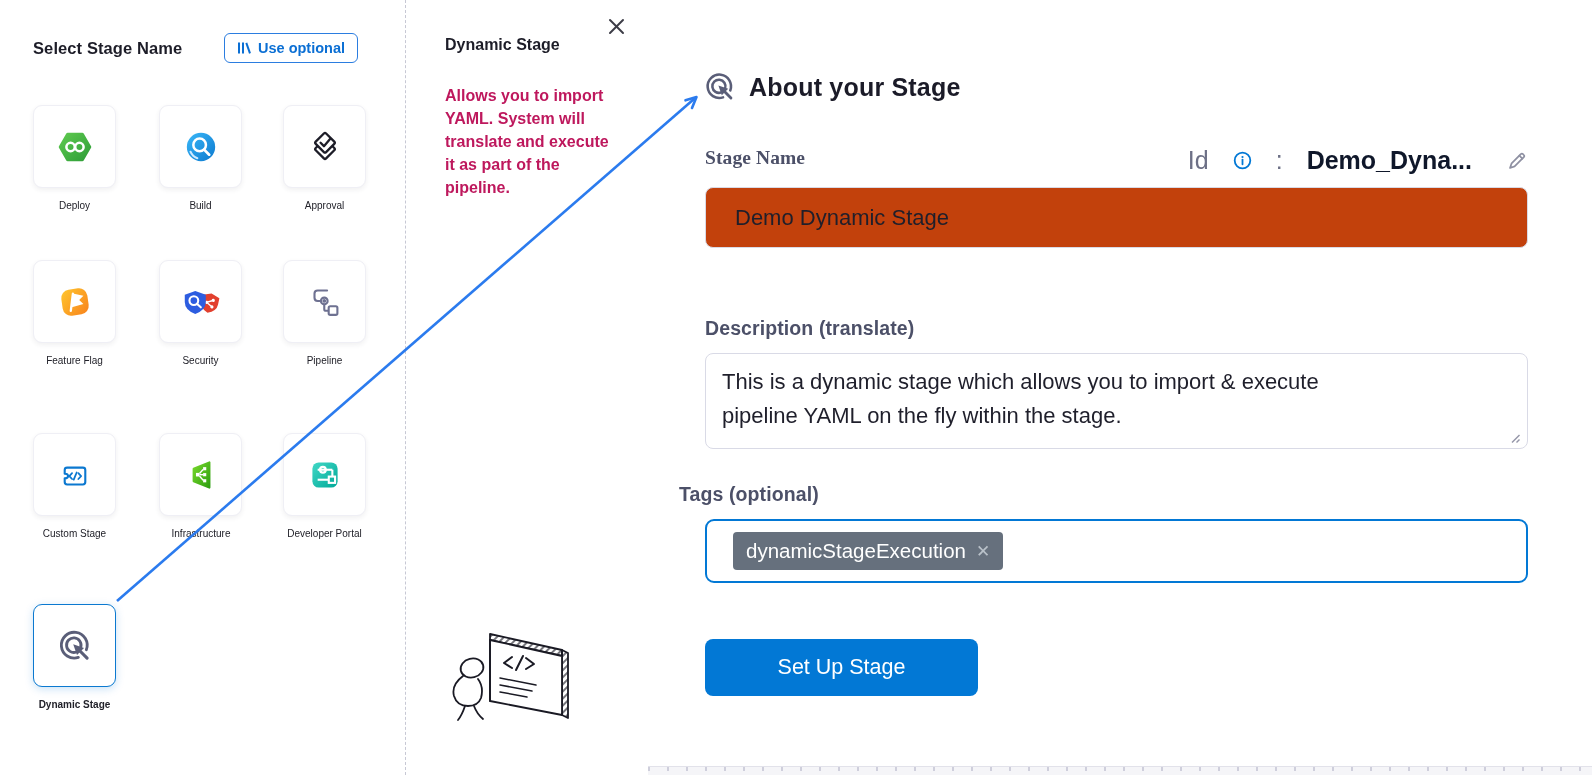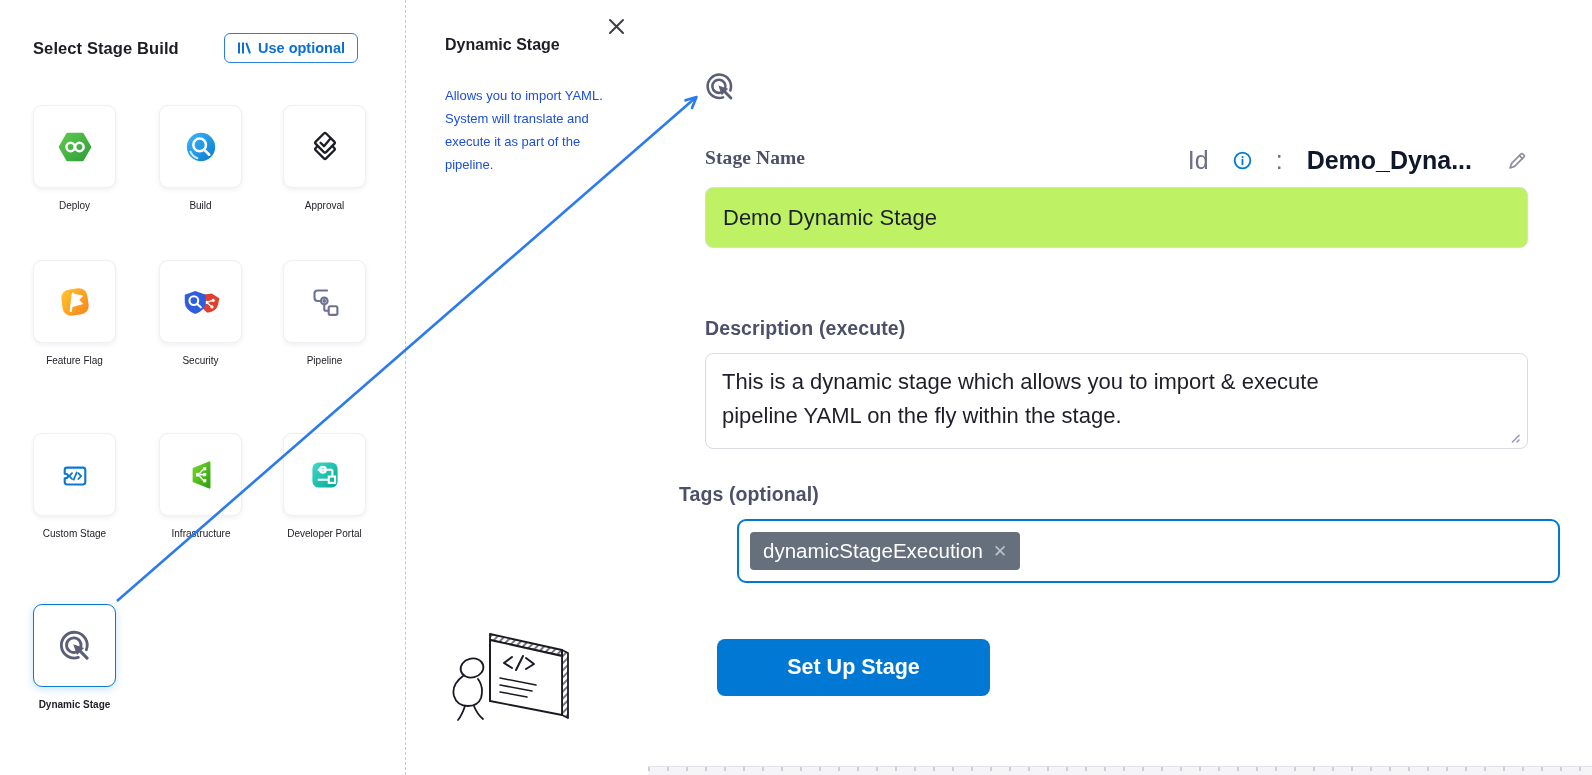--- a/index.html
+++ b/index.html
@@ -22,58 +22,58 @@
   .tile-label { margin-top:9px; font-size:10px; line-height:17px; color:#22222a; }
   .tile-label.bold { font-weight:bold; }
   .tile-label.wide { width:120px; margin-left:-18px; }
 
   .v-divider { left:405px; top:0; bottom:0; border-left:1px dashed #c7c8d4; }
 
   
   .close-btn { left:605px; top:15px; width:22px; height:22px; cursor:pointer; display:flex;
                align-items:center; justify-content:center; }
   .mid-title { left:445px; top:36px; font-size:16px; font-weight:bold; color:#1d1d28; }
-  .mid-desc  { left:445px; top:84px; width:176px; font-size:13px; line-height:23px; color:#1d4ed8; }
+  .mid-desc  { left:445px; top:84px; width:176px; font-size:16px; line-height:23px; color:#be185d;font-weight:bold; }
   .illus { left:450px; top:626px; }
 
   
   .about-header { left:701px; top:68px; display:flex; align-items:center; gap:10px; }
   .about-header svg { width:38px; height:38px; }
   .about-title { font-size:25px; font-weight:bold; color:#1b1b28; letter-spacing:.2px; }
 
   .field-label { font-size:19.5px; font-weight:bold; color:#4c5068; letter-spacing:.1px; }
   .lbl-name { left:705px; top:147px;font-family:Liberation Serif, serif; }
   .lbl-desc { left:705px; top:317px; }
   .lbl-tags { left:679px; top:483px; }
 
   .id-row { top:146px; right:64px; display:flex; align-items:center; gap:24px; font-size:25px; }
   .id-label, .id-sep { color:#6d7086; }
   .id-value { color:#0f172a; font-weight:bold; cursor:pointer; }
   .id-info { display:flex; cursor:pointer; }
   .id-edit { margin-left:10px; cursor:pointer; display:flex; }
 
   .name-input { left:705px; top:187px; width:823px; height:61px; border:1px solid #d9dae6;
-                border-radius:8px; font-size:22px; color:#1f1f2b; padding:0 17px; background:#bef264;
+                border-radius:8px; font-size:22px; color:#1f1f2b; padding:0 29px; background:#c2410c;
                 font-family:"Liberation Sans", sans-serif; outline:none; }
   .desc-area { left:705px; top:353px; width:823px; height:96px; border:1px solid #d9dae6;
                border-radius:8px; font-size:22px; line-height:34px; color:#1f1f2b;
                padding:11px 150px 8px 16px; background:#fff; resize:none; overflow:hidden;
                font-family:"Liberation Sans", sans-serif; outline:none; }
   .resize-handle { left:1508px; top:431px; pointer-events:none; }
 
-  .tags-box { left:737px; top:519px; width:823px; height:64px; border:2px solid #0278d5;
+  .tags-box { left:705px; top:519px; width:823px; height:64px; border:2px solid #0278d5;
               border-radius:9px; background:#fff; display:flex; align-items:center;
-              padding:0 11px; cursor:text;text-align:center; }
+              padding:0 26px; cursor:text;text-align:center; }
   .tag-chip { display:flex; align-items:center; gap:10px; background:#66707d; color:#fff;
               border-radius:4px; padding:7px 13px; font-size:20.5px; }
   .tag-x { color:#b9c1c9; font-size:17px; cursor:pointer; line-height:1; }
 
   .setup-btn { left:705px; top:639px; width:273px; height:57px; background:#0278d5; color:#fff;
-               border:none; border-radius:8px; font-size:21.5px; font-weight:bold; cursor:pointer;
-               font-family:"Liberation Sans", sans-serif;margin-left:12px; }
+               border:none; border-radius:8px; font-size:21.5px; font-weight:normal; cursor:pointer;
+               font-family:"Liberation Sans", sans-serif; }
 
   
   .canvas-strip { left:648px; top:766px; width:944px; height:9px; background:#f5f5f8;
                   border-top:1px solid #e2e2ea; }
   .canvas-strip .ticks { height:4px;
       background:repeating-linear-gradient(90deg,#cfcfdc 0 2px, transparent 2px 19px); }
 
   
   .arrow-overlay { left:0; top:0; width:1592px; height:775px; pointer-events:none; z-index:40; }
 </style>
@@ -101,21 +101,21 @@
     <linearGradient id="gTeal" x1="0" y1="0" x2="1" y2="1">
       <stop offset="0" stop-color="#42d8c6"></stop>
         <stop offset="1" stop-color="#00a998"></stop>
     </linearGradient>
     <pattern id="hatch" width="5" height="5" patternUnits="userSpaceOnUse" patternTransform="rotate(45)">
       <line x1="1" y1="0" x2="1" y2="5" stroke="#1a1a24" stroke-width="1.2"></line>
     </pattern>
   </defs>
 </svg>
 
-<div class="abs lp-title">Select Stage Build</div>
+<div class="abs lp-title">Select Stage Name</div>
 
 <button class="abs use-template">
   <svg width="14" height="14" viewBox="0 0 14 14">
     <line x1="2" y1="1.5" x2="2" y2="12.5" stroke="#0b6fd4" stroke-width="2"></line>
     <line x1="6" y1="1.5" x2="6" y2="12.5" stroke="#0b6fd4" stroke-width="2"></line>
     <line x1="9.3" y1="1.8" x2="13" y2="12.3" stroke="#0b6fd4" stroke-width="2"></line>
   </svg>
   <span>Use optional</span>
 </button>
 
@@ -282,20 +282,21 @@
   <path d="M24 80 Q27 88 33 93"></path>
 </svg>
 
 <div class="abs about-header">
   <svg viewBox="0 0 40 40" fill="none" stroke="#5a5e78" stroke-width="2.7" stroke-linecap="round">
     <path d="M30.8 23.6 A12.3 12.3 0 1 0 23.2 30.9"></path>
     <path d="M25.4 21.4 A6.9 6.9 0 1 0 21.2 25.7"></path>
     <line x1="25" y1="25" x2="31.5" y2="31.5" stroke-width="3"></line>
     <polygon points="18.3,18.3 28.6,21.9 21.9,28.6" fill="#5a5e78" stroke="none"></polygon>
   </svg>
+  <span class="about-title">About your Stage</span>
 </div>
 
 <div class="abs field-label lbl-name">Stage Name</div>
 
 <div class="abs id-row">
   <span class="id-label">Id</span>
   <span class="id-info">
     <svg width="19" height="19" viewBox="0 0 19 19">
       <circle cx="9.5" cy="9.5" r="7.8" fill="none" stroke="#0278d5" stroke-width="1.8"></circle>
       <circle cx="9.5" cy="6" r="1.1" fill="#0278d5"></circle>
@@ -307,21 +308,21 @@
   <span class="id-edit">
     <svg width="22" height="22" viewBox="0 0 22 22" fill="none" stroke="#8e90a2" stroke-width="1.7" stroke-linecap="round" stroke-linejoin="round">
       <path d="M4 18 L5.6 13.4 L14.8 4.2 Q15.9 3.1 17 4.2 L17.8 5 Q18.9 6.1 17.8 7.2 L8.6 16.4 L4 18 Z"></path>
       <line x1="13.4" y1="5.6" x2="16.4" y2="8.6"></line>
     </svg>
   </span>
 </div>
 
 <input class="abs name-input" type="text" value="Demo Dynamic Stage" style="">
 
-<div class="abs field-label lbl-desc">Description (execute)</div>
+<div class="abs field-label lbl-desc">Description (translate)</div>
 <textarea class="abs desc-area" style="">This is a dynamic stage which allows you to import &amp; execute pipeline YAML on the fly within the stage.</textarea>
 <svg class="abs resize-handle" width="13" height="13" viewBox="0 0 13 13">
   <line x1="11.5" y1="4" x2="4" y2="11.5" stroke="#9496a8" stroke-width="1.4"></line>
   <line x1="11.5" y1="8.5" x2="8.5" y2="11.5" stroke="#9496a8" stroke-width="1.4"></line>
 </svg>
 
 <div class="abs field-label lbl-tags">Tags (optional)</div>
 <div class="abs tags-box">
   <span class="tag-chip">
     <span>dynamicStageExecution</span>

